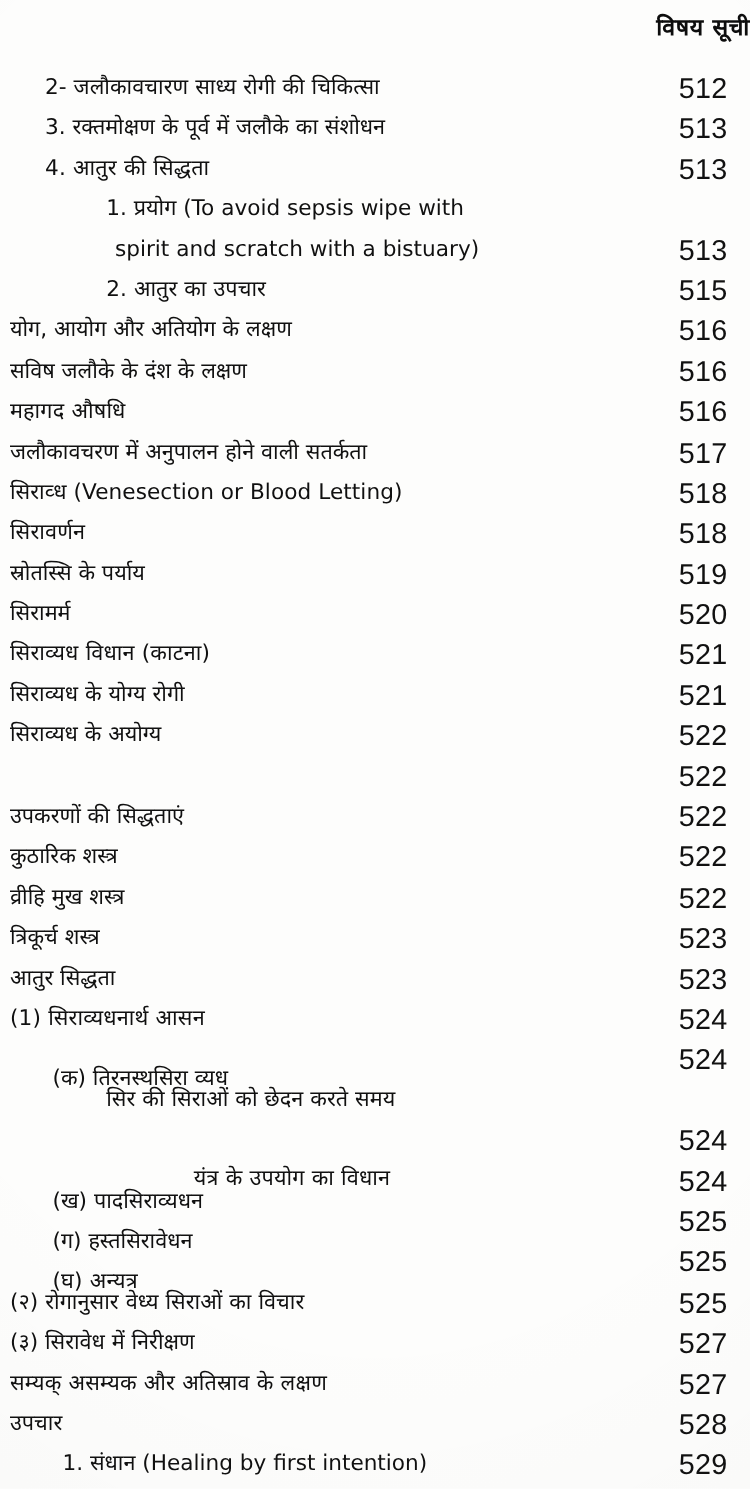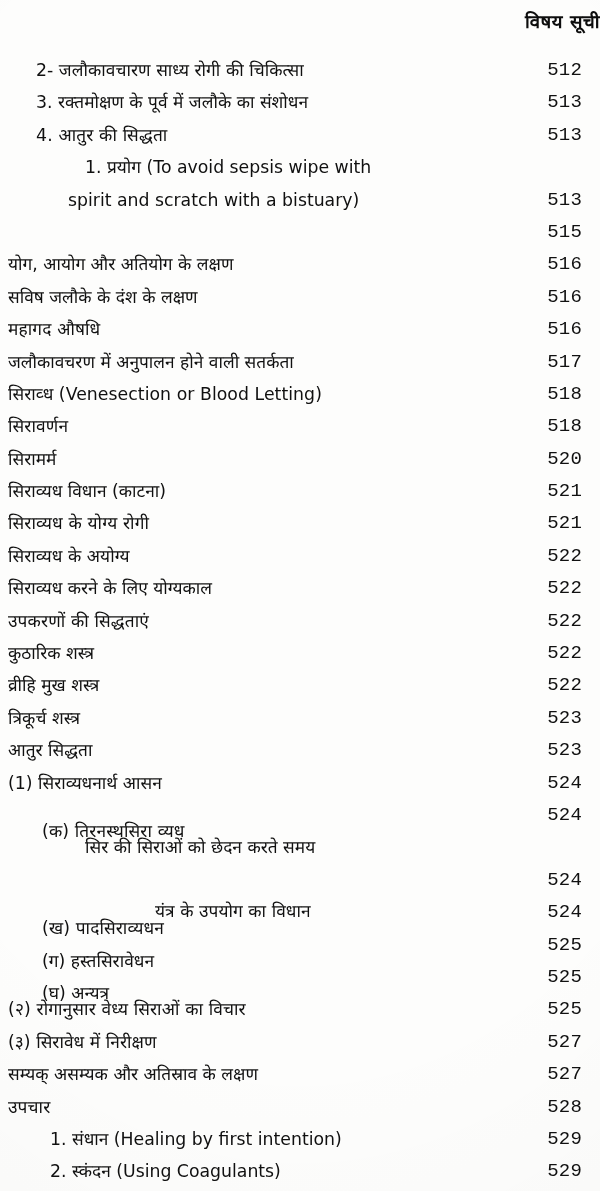--- a/index.html
+++ b/index.html
@@ -55,32 +55,32 @@
     white-space: nowrap;
     font-family: "DejaVu Sans", "Liberation Sans", sans-serif;
     font-size: 17.3px;
     line-height: 30px;
     color: #101010;
   }
   .pageno {
     position: absolute;
     right: 18px;
     top: 0;
-    font-family: Liberation Mono, monospace;
-    font-size: 19px;
+    font-family: Liberation Sans, sans-serif;
+    font-size: 23px;
     line-height: 30px;
     color: #111;
     letter-spacing: 0.2px;
   }
   
   .i0 { padding-left: 8px; }
   .i1 { padding-left: 36px; }
   .i2 { padding-left: 42px; margin-top: 16px; }
   .i3 { padding-left: 85px; }
-  .i4 { padding-left: 68px; }
+  .i4 { padding-left: 92px; }
   .i5 { padding-left: 155px; margin-top: 31px; }
   .i6 { padding-left: 50px; }
 
   
   .row:nth-child(3n)   .label { letter-spacing: 0.15px; }
   .row:nth-child(5n+1) .label { letter-spacing: 0.05px; }
 </style>
 </head>
 <body>
 
@@ -103,20 +103,21 @@
       </div>
       <div class="row">
         <div class="label i3">1. प्रयोग (To avoid sepsis wipe with</div>
         <div class="pageno"></div>
       </div>
       <div class="row">
         <div class="label i4">spirit and scratch with a bistuary)</div>
         <div class="pageno">513</div>
       </div>
       <div class="row">
+        <div class="label i3">2. आतुर का उपचार</div>
         <div class="pageno">515</div>
       </div>
       <div class="row">
         <div class="label i0">योग, आयोग और अतियोग के लक्षण</div>
         <div class="pageno">516</div>
       </div>
       <div class="row">
         <div class="label i0">सविष जलौके के दंश के लक्षण</div>
         <div class="pageno">516</div>
       </div>
@@ -130,37 +131,40 @@
       </div>
       <div class="row">
         <div class="label i0">सिराव्ध (Venesection or Blood Letting)</div>
         <div class="pageno">518</div>
       </div>
       <div class="row">
         <div class="label i0">सिरावर्णन</div>
         <div class="pageno">518</div>
       </div>
       <div class="row">
+        <div class="label i0">स्रोतस्सि के पर्याय</div>
+        <div class="pageno">519</div>
+      </div>
+      <div class="row">
         <div class="label i0">सिरामर्म</div>
         <div class="pageno">520</div>
       </div>
       <div class="row">
         <div class="label i0">सिराव्यध विधान (काटना)</div>
         <div class="pageno">521</div>
       </div>
       <div class="row">
         <div class="label i0">सिराव्यध के योग्य रोगी</div>
         <div class="pageno">521</div>
       </div>
       <div class="row">
         <div class="label i0">सिराव्यध के अयोग्य</div>
         <div class="pageno">522</div>
       </div>
       <div class="row">
-        <div class="label i0">सिराव्यध करने के लिए योग्यकाल</div>
         <div class="pageno">522</div>
       </div>
       <div class="row">
         <div class="label i0">उपकरणों की सिद्धताएं</div>
         <div class="pageno">522</div>
       </div>
       <div class="row">
         <div class="label i0">कुठारिक शस्त्र</div>
         <div class="pageno">522</div>
       </div>

